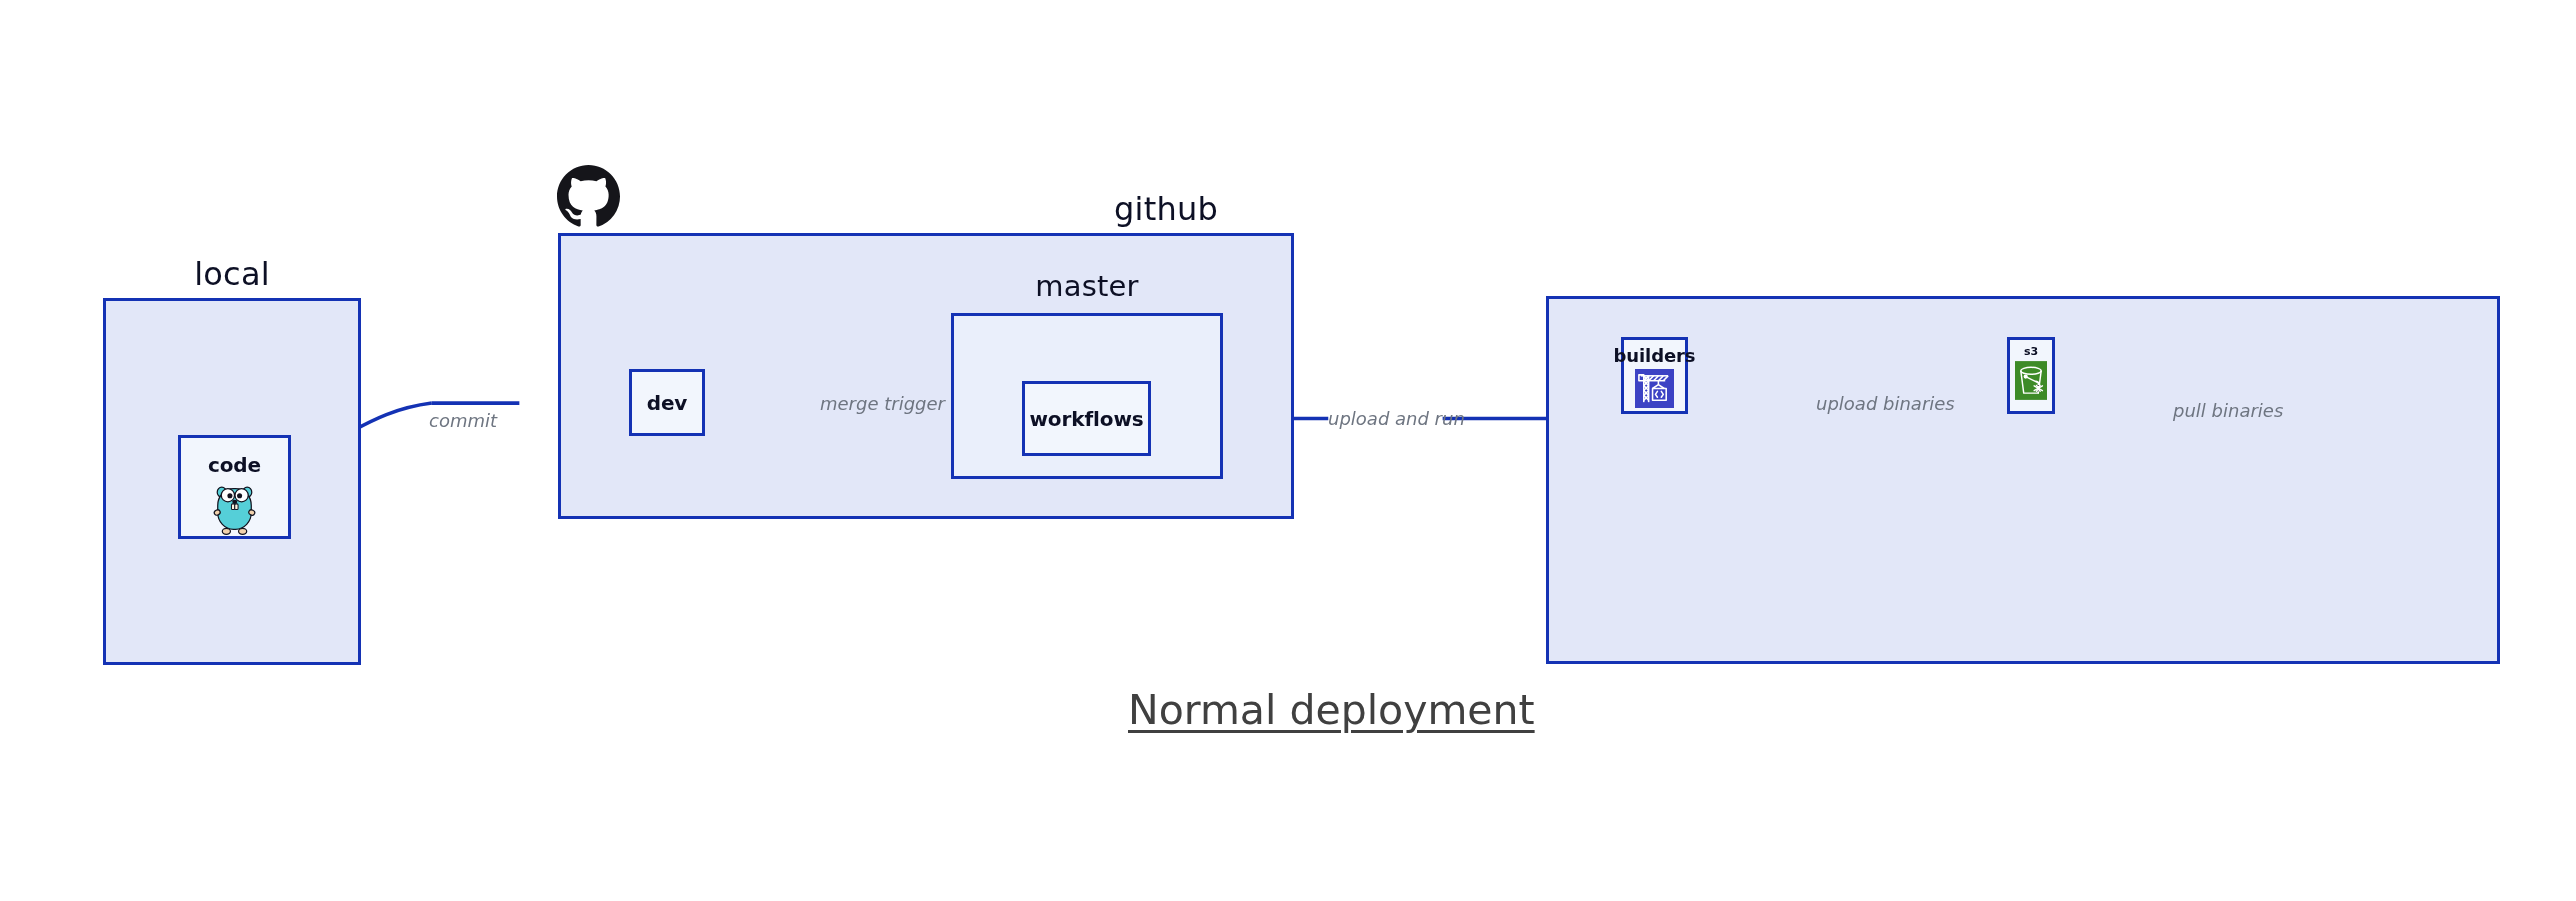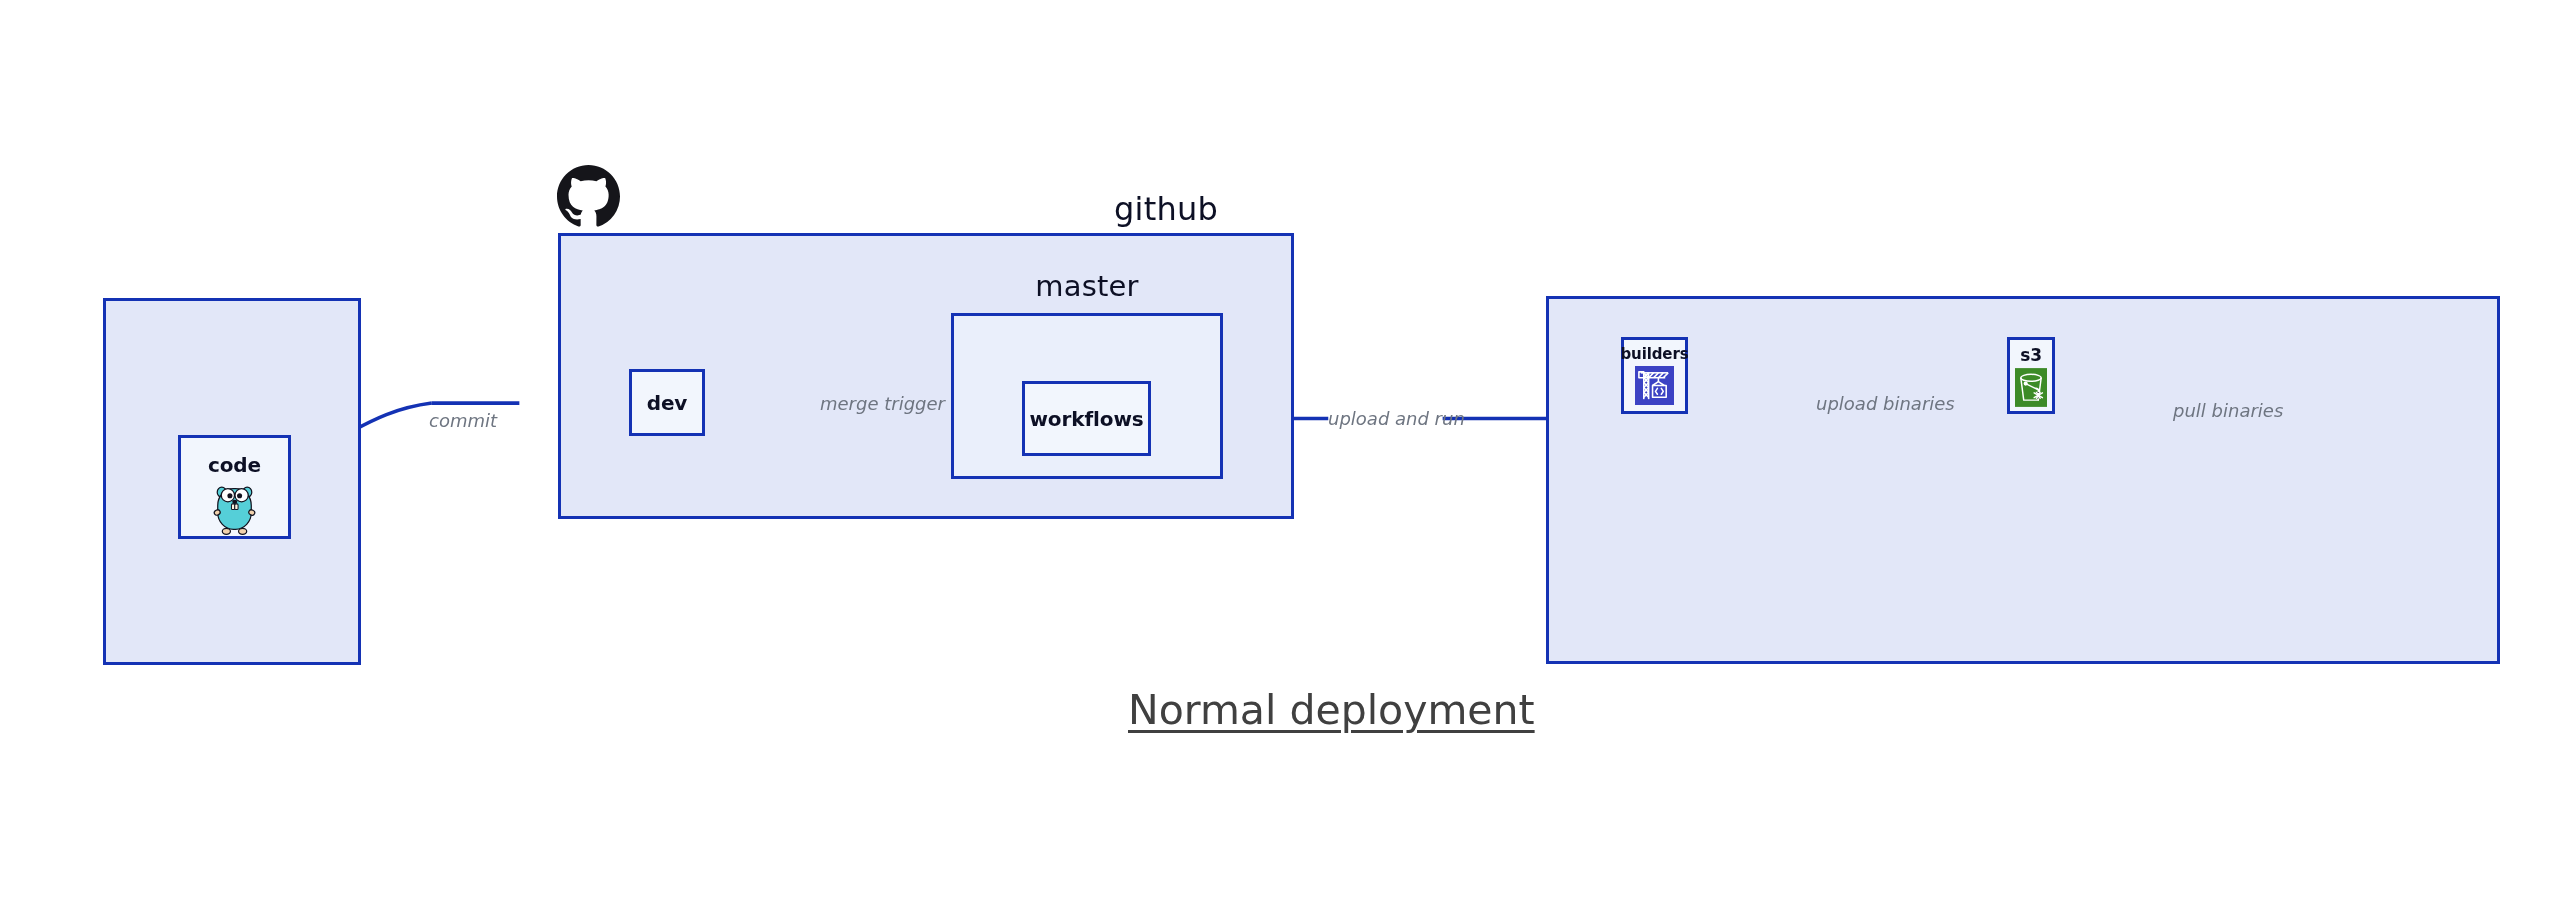--- a/index.html
+++ b/index.html
@@ -139,20 +139,21 @@
     </g>
 
     <g>
       <path d="M 4078,778 C 4150,782 4190,792 4222,790" stroke="#1432b4" stroke-width="7" fill="none"></path>
       <path d="M 4328,818 C 4400,840 4480,892 4528,916" stroke="#1432b4" stroke-width="7" fill="none" marker-end="url(#arrowhead)"></path>
     </g>
   </svg>
 
   <div class="layer-boxes">
 
+    <div class="group-label" style="left:103px; top:255px; width:258px;">local</div>
 
     <div class="group-box" style="left:103px; top:298px; width:258px; height:367px;"></div>
 
     <div class="node-box" style="left:178px; top:435px; width:113px; height:104px; padding-top:15px;">
       <div class="node-label">code</div>
 
       <svg class="node-icon" width="47" height="56" viewBox="0 0 92 108" style="margin-top:4.1px;">
         <g stroke="#13131f" stroke-width="2.4" stroke-linejoin="round">
 
           <ellipse cx="21" cy="22" rx="9" ry="10" fill="#55cfd8"></ellipse>
@@ -205,21 +206,21 @@
     <div class="subgroup-box" style="left:951px; top:313px; width:272px; height:166px;"></div>
 
     <div class="node-box" style="left:1022px; top:381px; width:129px; height:75px; justify-content:center;">
       <div class="node-label">workflows</div>
     </div>
 
 
     <div class="group-box" style="left:1546px; top:296px; width:954px; height:368px;"></div>
 
     <div class="node-box" style="left:1621px; top:337px; width:67px; height:77px; padding-top:5.2px;">
-      <div class="node-label" style="font-size:15px;text-align:right;">builders</div>
+      <div class="node-label" style="font-size:18px;text-align:right;">builders</div>
       <svg class="node-icon" width="39" height="39" viewBox="0 0 40 40" style="margin-top:3.1px;">
         <rect x="0" y="0" width="40" height="40" fill="#3c43c4"></rect>
         <g stroke="#ffffff" stroke-width="1.6" fill="none" stroke-linejoin="round">
 
           <path d="M9 7 L9 34"></path>
           <path d="M14 7 L14 34"></path>
           <path d="M9 7 L14 12 M14 7 L9 12 M9 12 L14 17 M14 12 L9 17
                    M9 17 L14 22 M14 17 L9 22 M9 22 L14 27 M14 22 L9 27
                    M9 27 L14 32 M14 27 L9 32"></path>
 
@@ -233,21 +234,21 @@
           <path d="M18 20 L24 16 L30 20"></path>
 
           <rect x="18" y="20" width="14" height="12"></rect>
           <path d="M23 23 L21 26 L23 29" stroke-linecap="round"></path>
           <path d="M27 23 L29 26 L27 29" stroke-linecap="round"></path>
         </g>
       </svg>
     </div>
 
     <div class="node-box" style="left:2007px; top:337px; width:48px; height:77px; padding-top:5.2px;">
-      <div class="node-label" style="font-size:17px;text-align:right;">s3</div>
+      <div class="node-label" style="font-size:11px;text-align:right;">s3</div>
       <svg class="node-icon" width="32" height="39" viewBox="0 0 33 40" style="margin-top:3.1px;">
         <rect x="0" y="0" width="33" height="40" fill="#3d8b27"></rect>
         <g stroke="#ffffff" stroke-width="1.5" fill="none" stroke-linejoin="round">
 
           <path d="M6 10 L9 33 L24 33 L27 10"></path>
           <ellipse cx="16.5" cy="10" rx="10.5" ry="3.6"></ellipse>
 
           <path d="M11 16 L23 22" stroke-linecap="round"></path>
           <circle cx="11" cy="16" r="1.4" fill="#ffffff"></circle>
           <path d="M21.2 20.8 A3 3 0 0 1 24.6 23.4"></path>

